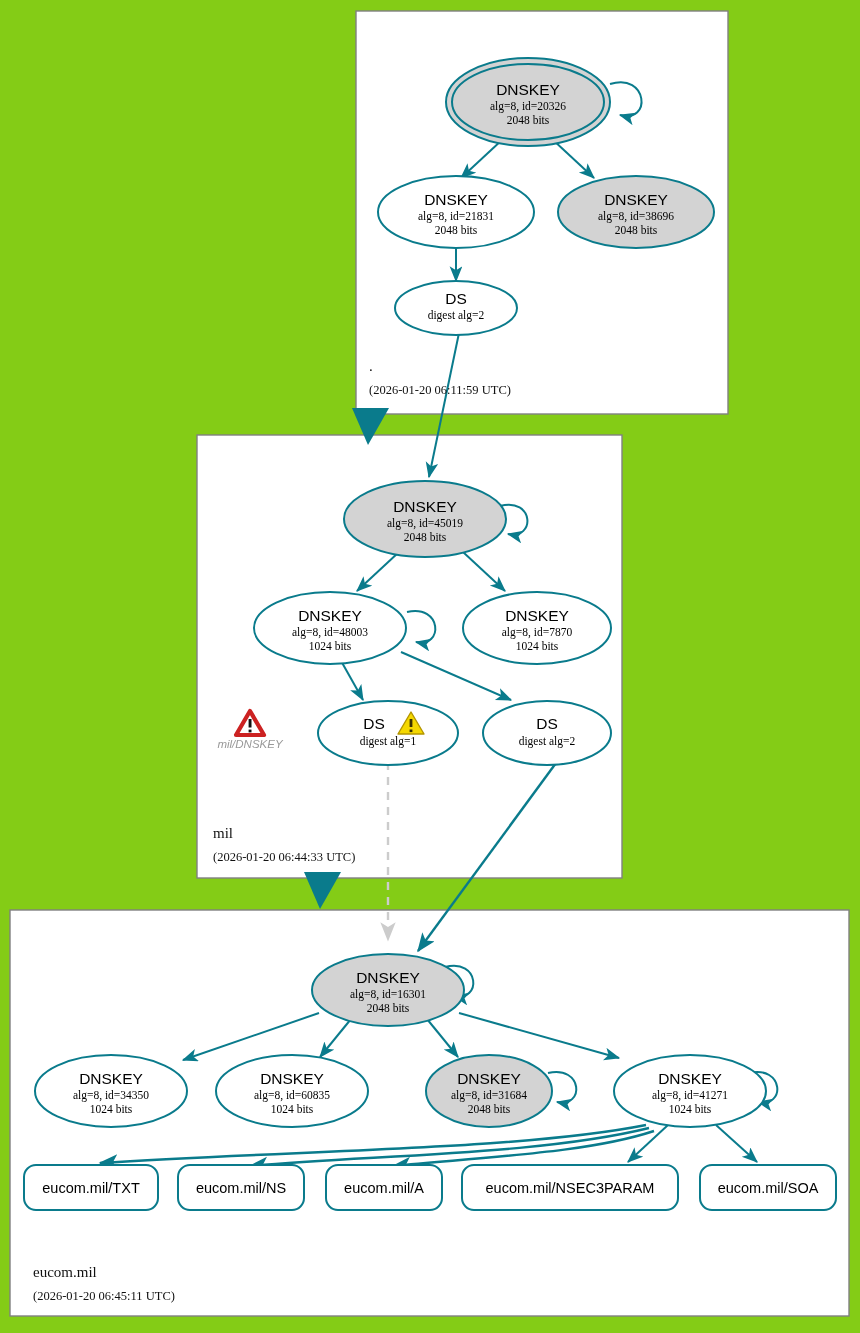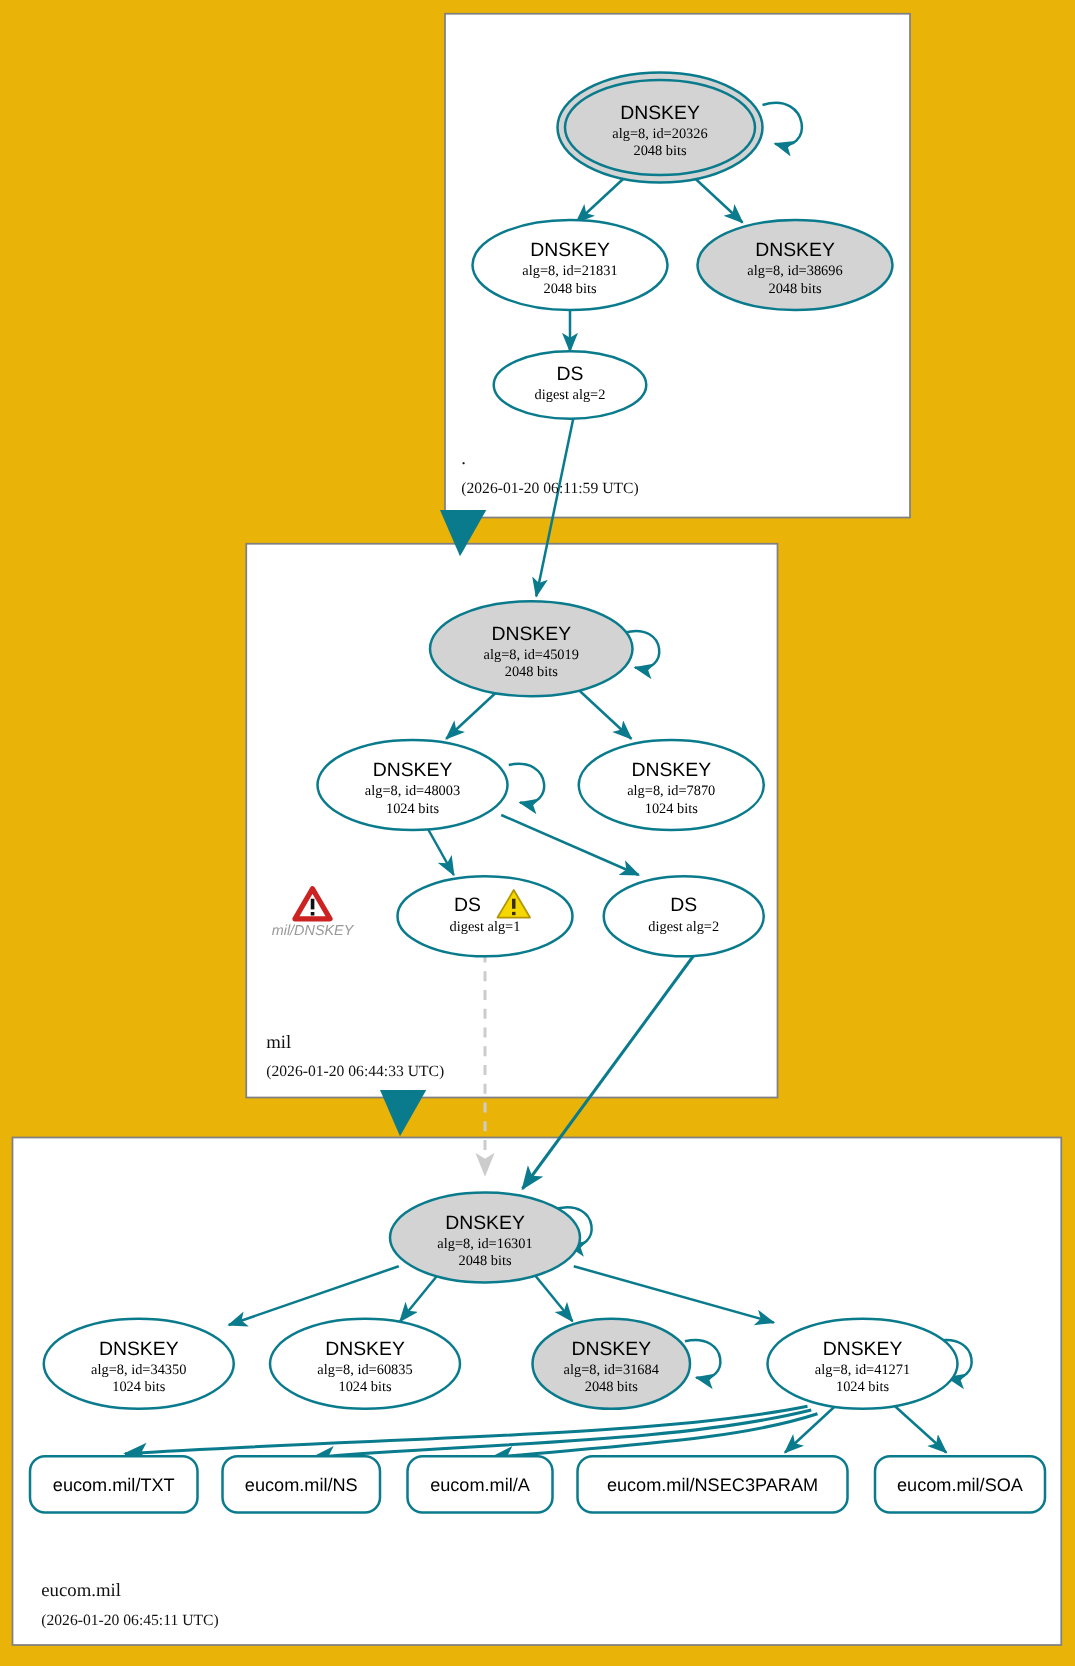--- a/index.html
+++ b/index.html
@@ -1,17 +1,17 @@
 <!DOCTYPE html>
 <html><head>
 <meta charset="utf-8">
 <style>
   html,body{margin:0;padding:0;background:#ffffff;}
   #stage{position:relative;width:860px;height:1333px;overflow:hidden;
-         font-family:"Liberation Sans", sans-serif;background:#eab308;}
+         font-family:"Liberation Sans", sans-serif;background:#84cc16;}
   svg#graph{position:absolute;left:0;top:0;width:860px;height:1333px;}
   .zone-label{font-family:"Liberation Serif", serif;font-size:15px;fill:#111111;}
   .zone-time{font-family:"Liberation Serif", serif;font-size:12.5px;fill:#111111;}
   .n-title{font-family:"Liberation Sans", sans-serif;font-size:15.5px;fill:#000000;text-anchor:middle;}
   .n-sub{font-family:"Liberation Serif", serif;font-size:11.5px;fill:#000000;text-anchor:middle;}
   .rr-label{font-family:"Liberation Sans", sans-serif;font-size:14.5px;fill:#000000;text-anchor:middle;}
   .err-label{font-family:"Liberation Sans", sans-serif;font-size:11.5px;font-style:italic;
              fill:#999999;text-anchor:middle;}
 </style>
 </head>

